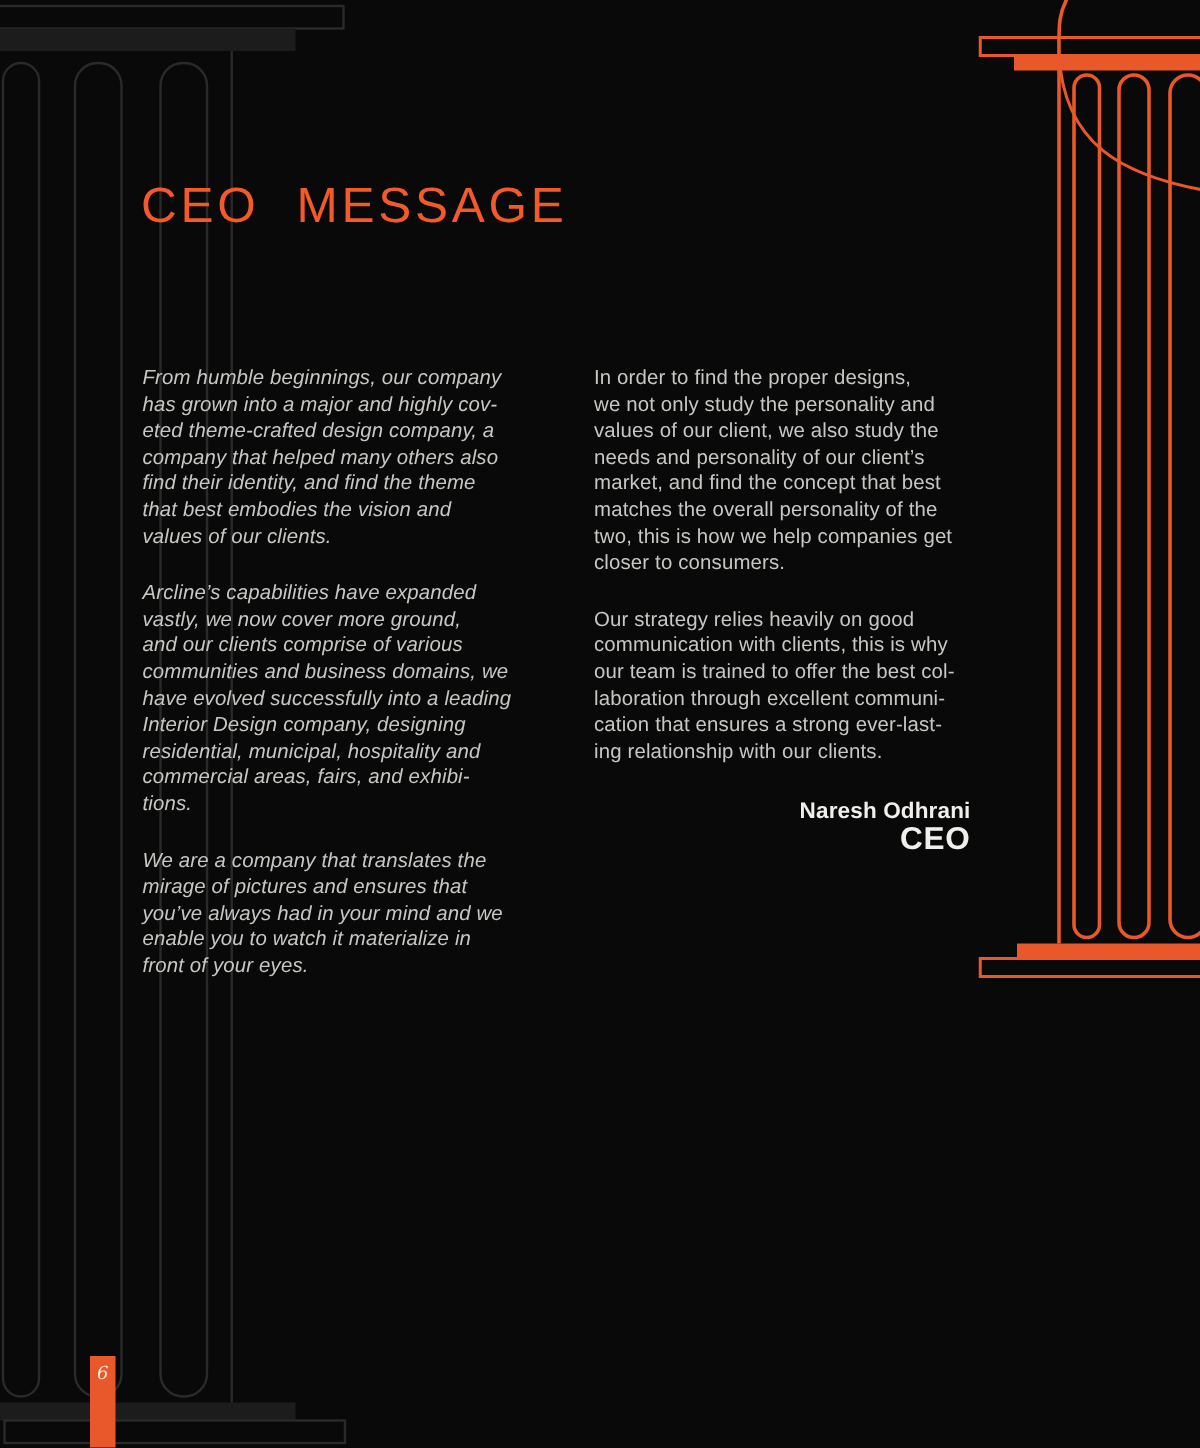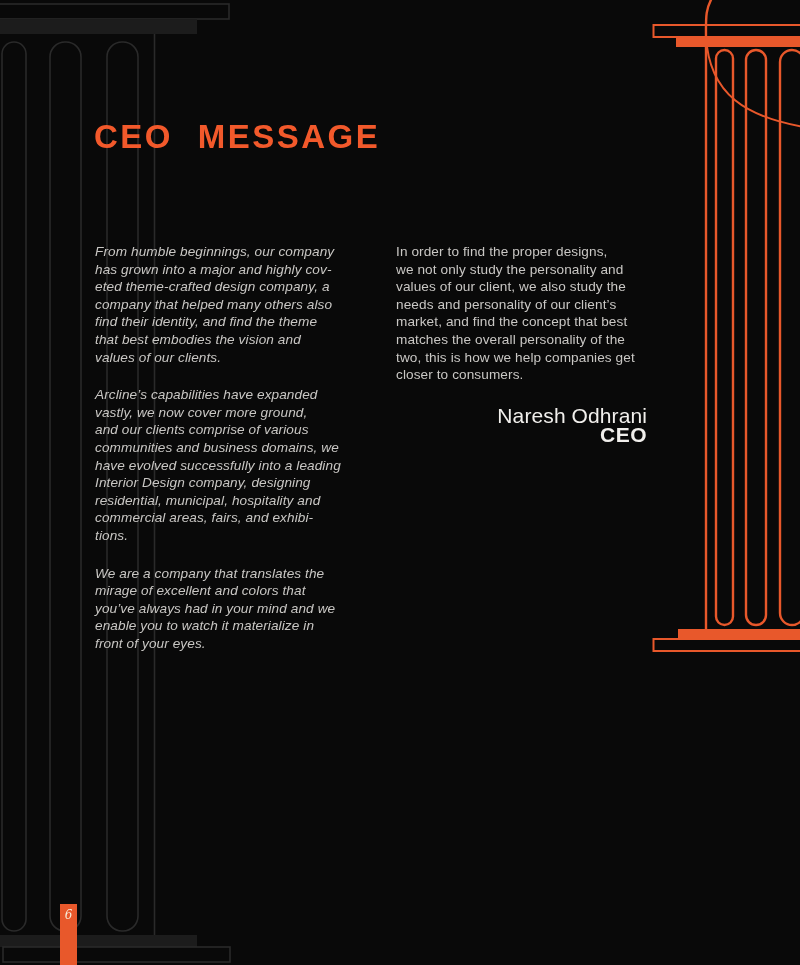--- a/index.html
+++ b/index.html
@@ -23,34 +23,34 @@
   svg{display:block;}
   .col-left{position:absolute;left:0;top:0;}
   .col-right{position:absolute;left:640px;top:0;}
   .dk-stroke{fill:none;stroke:var(--column-dark-stroke);stroke-width:1.6;}
   .dk-fill{fill:var(--column-dark-fill);}
   .or-stroke{fill:none;stroke:var(--accent-deep);stroke-width:2.4;}
   .or-stroke-thin{fill:none;stroke:var(--accent-deep);stroke-width:2;}
   .or-fill{fill:var(--accent-deep);}
   .title{
     position:absolute;left:94px;top:118px;margin:0;
-    font-size:33px;font-weight:700;letter-spacing:2.5px;word-spacing:13px;
+    font-size:33px;font-weight:400;letter-spacing:2.5px;word-spacing:13px;
     color:var(--accent);
   }
   .text-col{
     position:absolute;top:243px;width:295px;
     font-size:13.6px;line-height:17.6px;letter-spacing:0.1px;
     color:var(--body-text);
   }
   .text-col.left{left:95px;font-style:italic;}
   .text-col.right{left:396px;}
   .text-col p{margin:0 0 20px 0;white-space:pre-line;}
   .signature{margin-top:22px;width:251px;text-align:right;}
   .sig-closing{font-size:13px;line-height:18px;color:var(--muted-text);word-spacing:4px;}
-  .sig-name{font-size:21px;line-height:19px;font-weight:normal;color:var(--strong-text);}
+  .sig-name{font-size:15px;line-height:19px;font-weight:bold;color:var(--strong-text);}
   .sig-role{font-size:21px;line-height:19px;font-weight:bold;color:var(--strong-text);letter-spacing:0.5px;}
   .page-tab{
     position:absolute;left:60px;top:904px;width:17px;height:61px;
     background:var(--accent-deep);text-align:center;
   }
   .page-tab span{
     font-family:"DejaVu Serif", serif;font-style:italic;
     font-size:12px;line-height:1;color:var(--page-number-text);
     display:inline-block;margin-top:5px;
   }
@@ -94,35 +94,41 @@
   <p>Arcline’s capabilities have expanded
 vastly, we now cover more ground,
 and our clients comprise of various
 communities and business domains, we
 have evolved successfully into a leading
 Interior Design company, designing
 residential, municipal, hospitality and
 commercial areas, fairs, and exhibi-
 tions.</p>
   <p>We are a company that translates the
-mirage of excellent and colors that
+mirage of pictures and ensures that
 you’ve always had in your mind and we
 enable you to watch it materialize in
 front of your eyes.</p>
 </div>
 
 <div class="text-col right">
   <p>In order to find the proper designs,
 we not only study the personality and
 values of our client, we also study the
 needs and personality of our client’s
 market, and find the concept that best
 matches the overall personality of the
 two, this is how we help companies get
 closer to consumers.</p>
+  <p>Our strategy relies heavily on good
+communication with clients, this is why
+our team is trained to offer the best col-
+laboration through excellent communi-
+cation that ensures a strong ever-last-
+ing relationship with our clients.</p>
   <div class="signature">
     <div class="sig-name">Naresh Odhrani</div>
     <div class="sig-role">CEO</div>
   </div>
 </div>
 
 <div class="page-tab">
   <span>6</span>
 </div>
 

